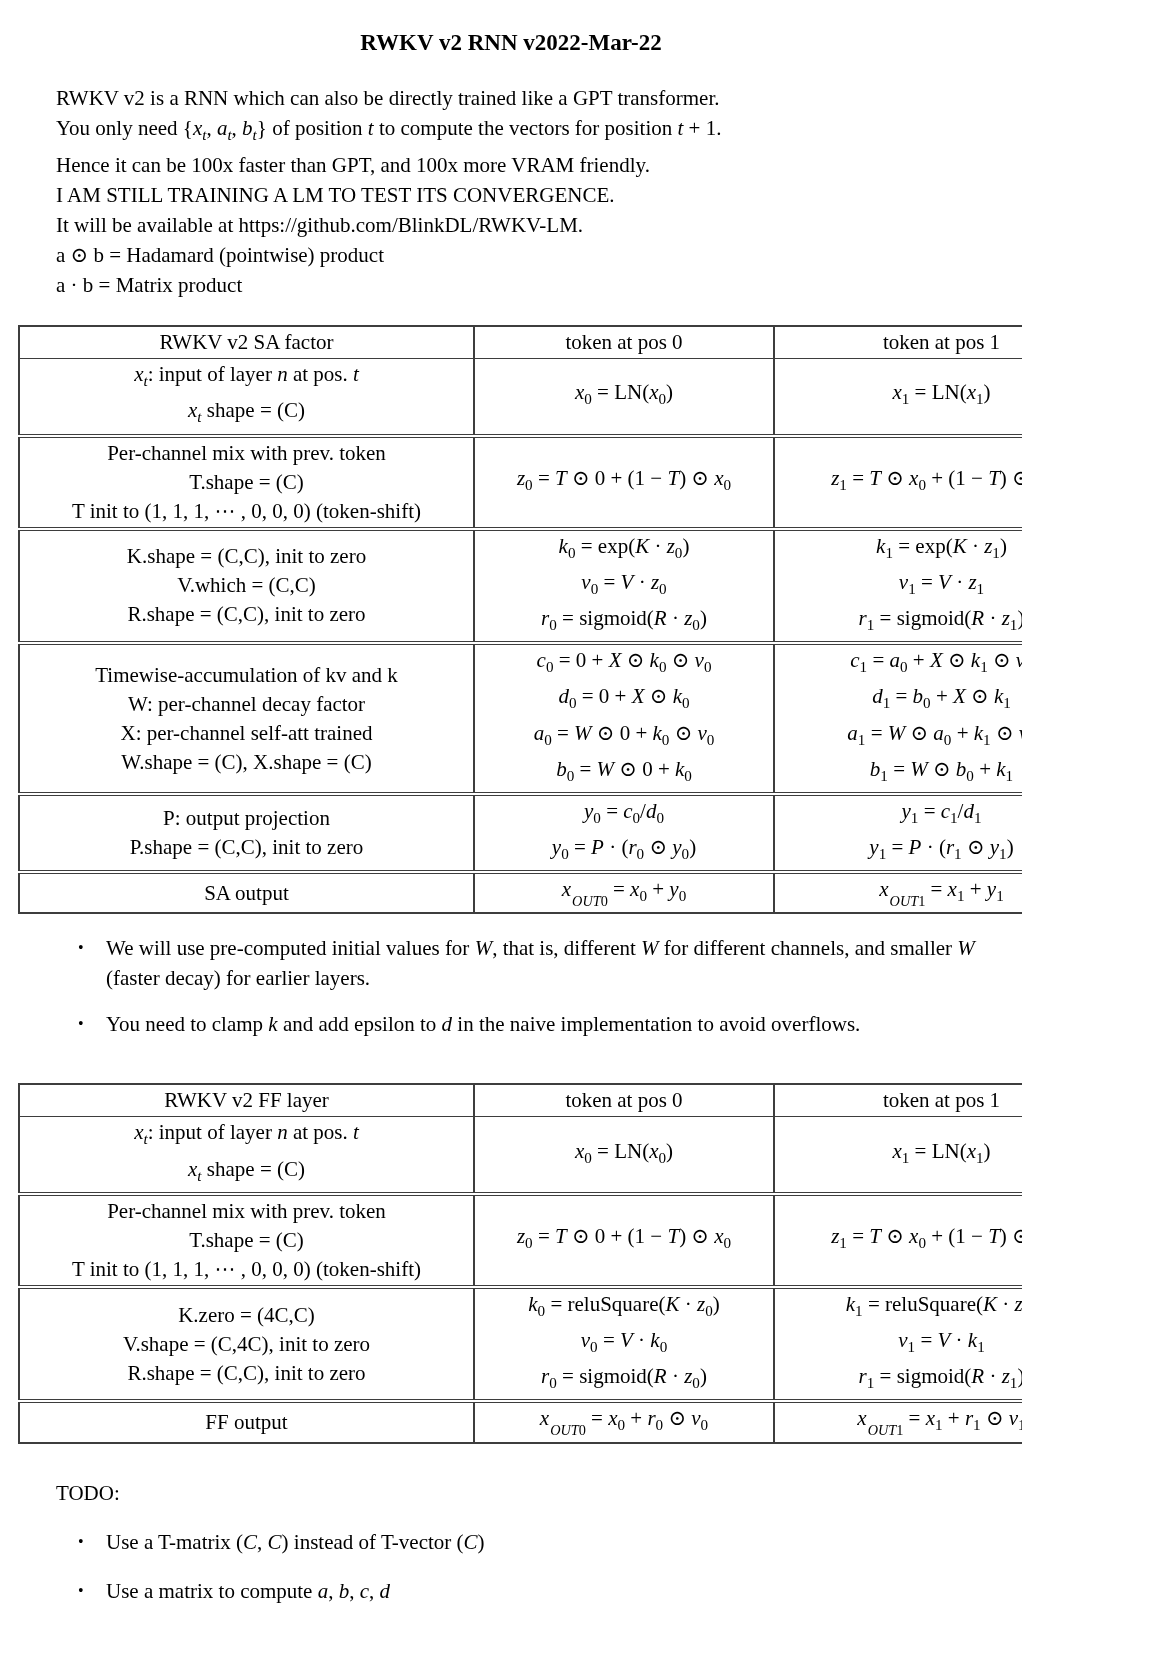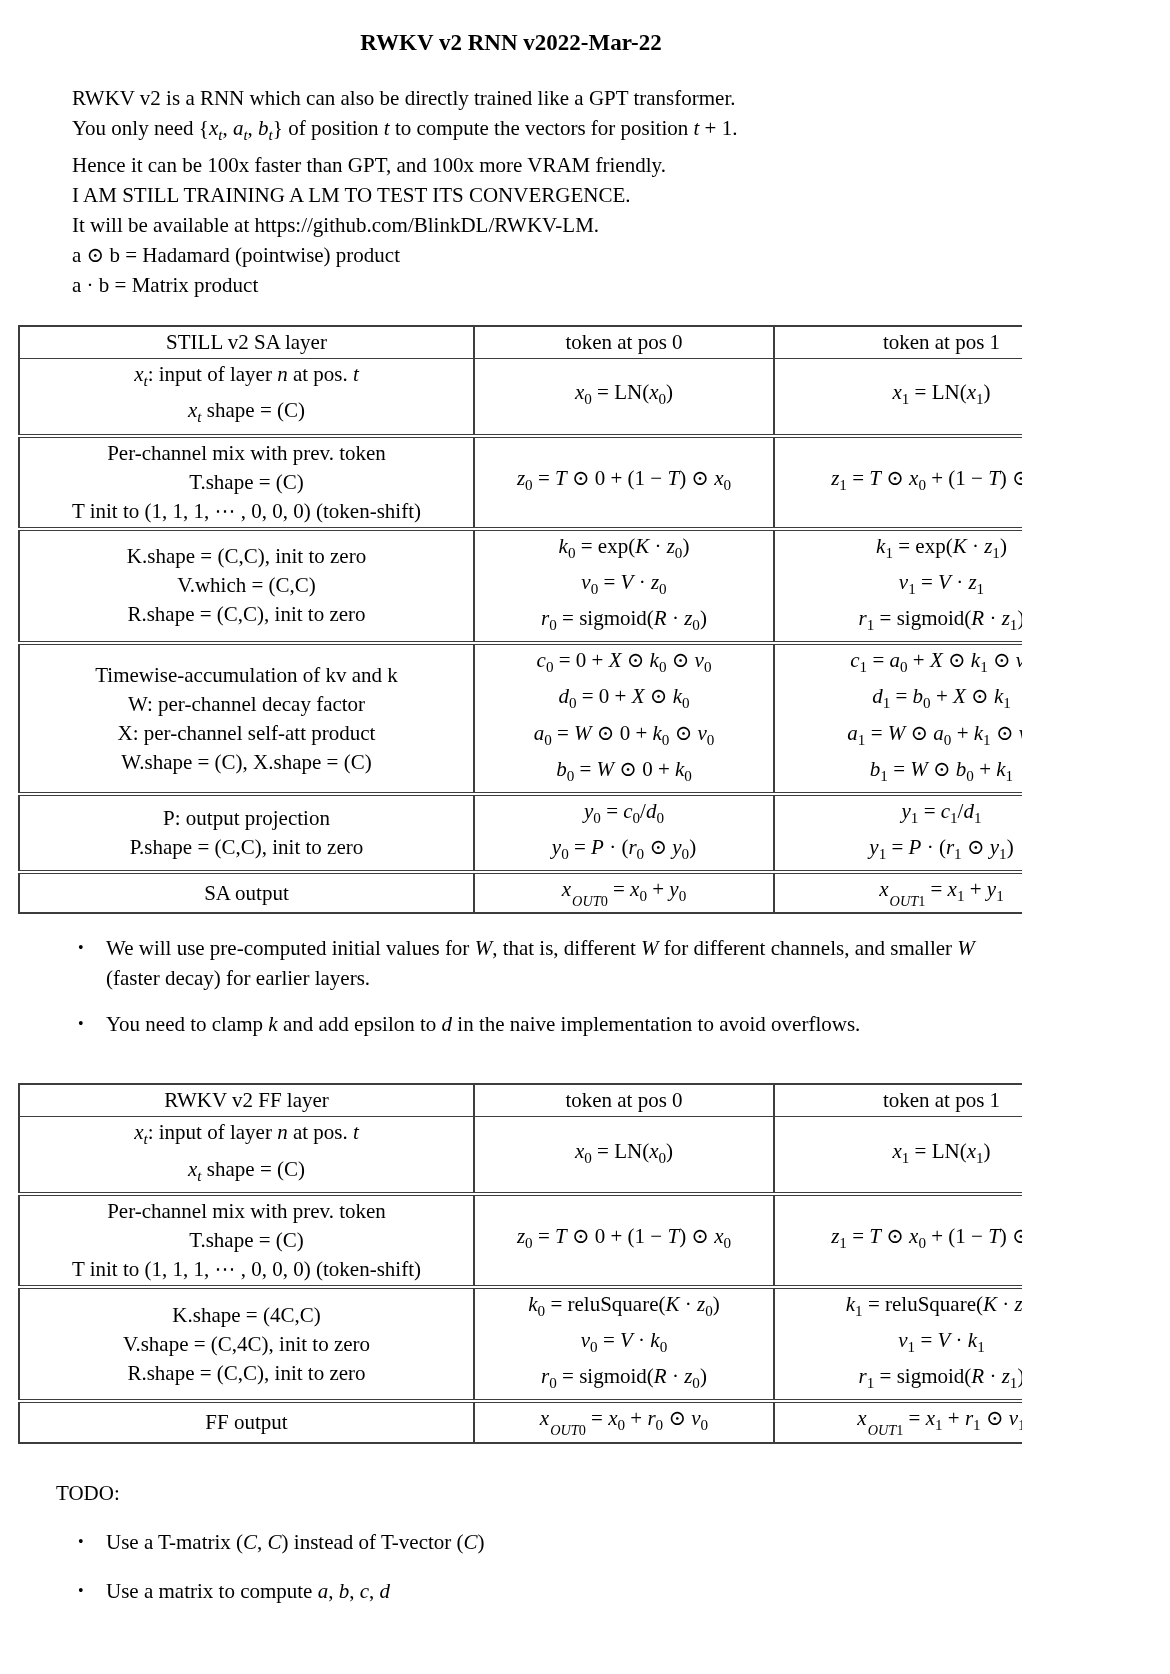--- a/index.html
+++ b/index.html
@@ -5,21 +5,21 @@
   :root{ --border-color:#3d3d3d; --text-color:#000000; --bg-color:#ffffff; }
   *{ box-sizing:border-box; }
   html,body{ margin:0; padding:0; }
   body{
     background:var(--bg-color); color:var(--text-color);
     font-family:"Liberation Serif","DejaVu Serif",serif;
     font-size:21px;
   }
   .page{ width:1022px; height:1674px; overflow:hidden; position:relative; background:var(--bg-color); }
   .doc-title{ margin:28px 18px 0 18px; text-align:center; font-size:23px; font-weight:bold; line-height:30px; }
-  .intro{ margin:25px 0 0 72px; line-height:30px; }
+  .intro{ margin:25px 0 0 56px; line-height:30px; }
   .intro-line{ white-space:nowrap; }
 
   table.rwkv-table{
     border-collapse:collapse; table-layout:fixed; width:1090px;
     margin:25px 0 0 18px; border:2px solid var(--border-color);
   }
   table.rwkv-table.t2{ margin-top:44px; }
   .rwkv-table col.c1{ width:455px; } .rwkv-table col.c2{ width:300px; } .rwkv-table col.c3{ width:335px; }
   .rwkv-table th,.rwkv-table td{
     border-left:2px solid var(--border-color); border-right:2px solid var(--border-color);
@@ -57,21 +57,21 @@
   </div>
 
   <table class="rwkv-table t1">
     <colgroup>
         <col class="c1">
         <col class="c2">
         <col class="c3">
       </colgroup>
     <thead>
       <tr>
-        <th>STILL v2 SA layer</th>
+        <th>RWKV v2 SA factor</th>
         <th>token at pos 0</th>
         <th>token at pos 1</th>
       </tr>
     </thead>
     <tbody>
       <tr>
         <td>
           <div><i>x</i><sub><i>t</i></sub>: input of layer <i>n</i> at pos. <i>t</i></div>
           <div><i>x</i><sub><i>t</i></sub> shape = (C)</div>
         </td>
@@ -109,21 +109,21 @@
         <td>
           <div><i>k</i><sub>1</sub> = exp(<i>K</i> · <i>z</i><sub>1</sub>)</div>
           <div><i>v</i><sub>1</sub> = <i>V</i> · <i>z</i><sub>1</sub></div>
           <div><i>r</i><sub>1</sub> = sigmoid(<i>R</i> · <i>z</i><sub>1</sub>)</div>
         </td>
       </tr>
       <tr>
         <td>
           <div>Timewise-accumulation of kv and k</div>
           <div>W: per-channel decay factor</div>
-          <div>X: per-channel self-att product</div>
+          <div>X: per-channel self-att trained</div>
           <div>W.shape = (C), X.shape = (C)</div>
         </td>
         <td>
           <div><i>c</i><sub>0</sub> = 0 + <i>X</i> ⊙ <i>k</i><sub>0</sub> ⊙ <i>v</i><sub>0</sub></div>
           <div><i>d</i><sub>0</sub> = 0 + <i>X</i> ⊙ <i>k</i><sub>0</sub></div>
           <div><i>a</i><sub>0</sub> = <i>W</i> ⊙ 0 + <i>k</i><sub>0</sub> ⊙ <i>v</i><sub>0</sub></div>
           <div><i>b</i><sub>0</sub> = <i>W</i> ⊙ 0 + <i>k</i><sub>0</sub></div>
         </td>
         <td>
           <div><i>c</i><sub>1</sub> = <i>a</i><sub>0</sub> + <i>X</i> ⊙ <i>k</i><sub>1</sub> ⊙ <i>v</i><sub>1</sub></div>
@@ -211,21 +211,21 @@
         </td>
         <td>
           <div><i>z</i><sub>0</sub> = <i>T</i> ⊙ 0 + (1 − <i>T</i>) ⊙ <i>x</i><sub>0</sub></div>
         </td>
         <td>
           <div><i>z</i><sub>1</sub> = <i>T</i> ⊙ <i>x</i><sub>0</sub> + (1 − <i>T</i>) ⊙ <i>x</i><sub>1</sub></div>
         </td>
       </tr>
       <tr>
         <td>
-          <div>K.shape = (4C,C)</div>
+          <div>K.zero = (4C,C)</div>
           <div>V.shape = (C,4C), init to zero</div>
           <div>R.shape = (C,C), init to zero</div>
         </td>
         <td>
           <div><i>k</i><sub>0</sub> = reluSquare(<i>K</i> · <i>z</i><sub>0</sub>)</div>
           <div><i>v</i><sub>0</sub> = <i>V</i> · <i>k</i><sub>0</sub></div>
           <div><i>r</i><sub>0</sub> = sigmoid(<i>R</i> · <i>z</i><sub>0</sub>)</div>
         </td>
         <td>
           <div><i>k</i><sub>1</sub> = reluSquare(<i>K</i> · <i>z</i><sub>1</sub>)</div>

